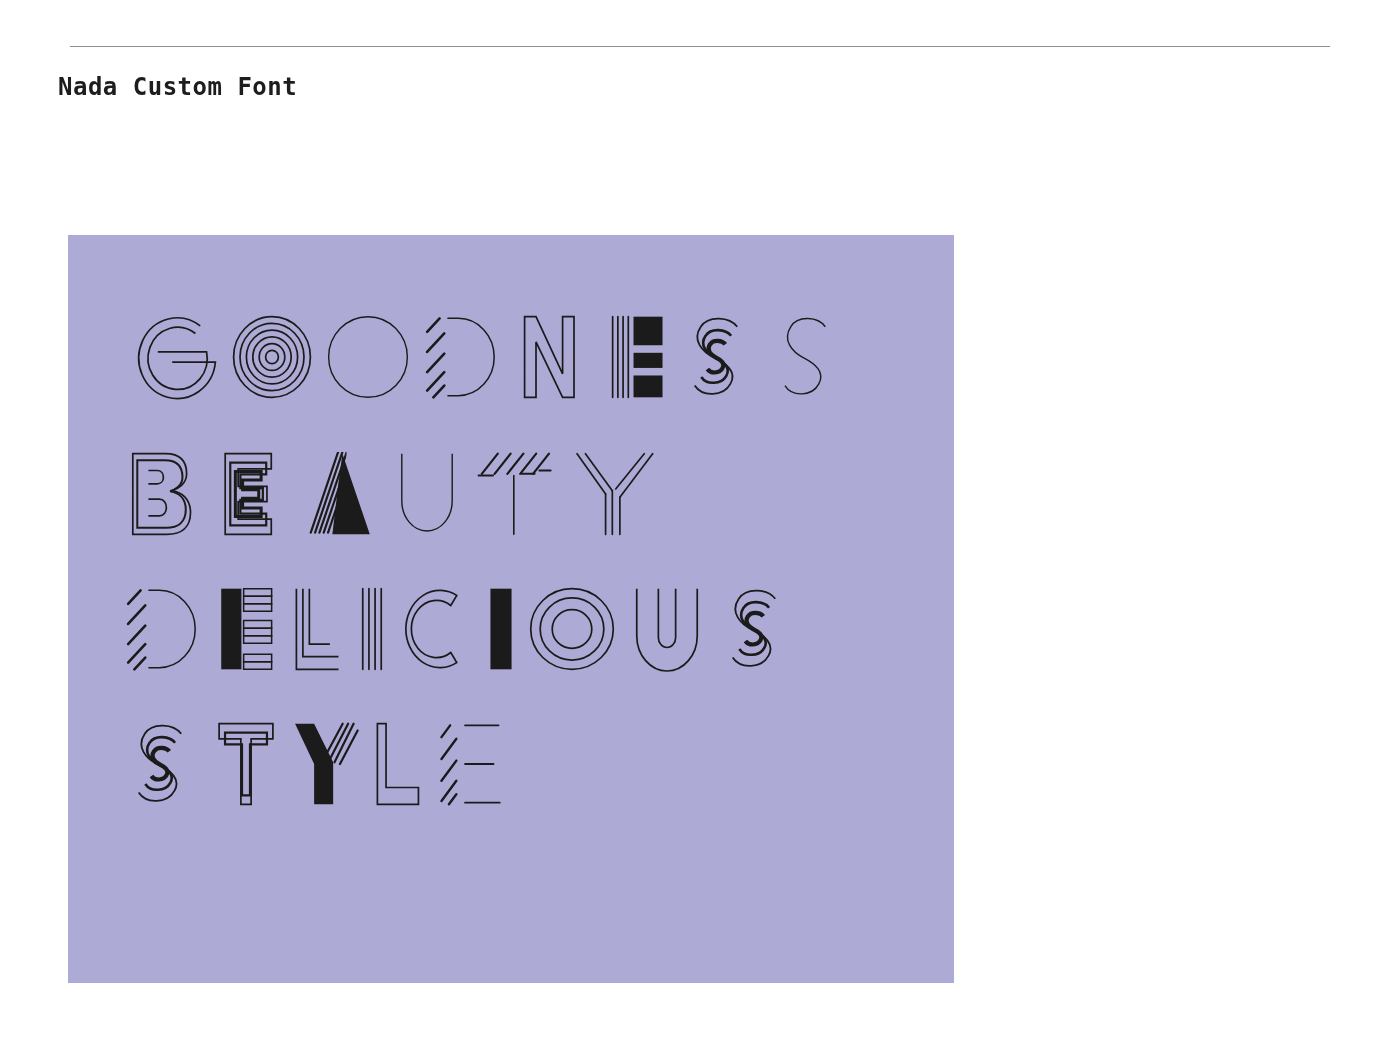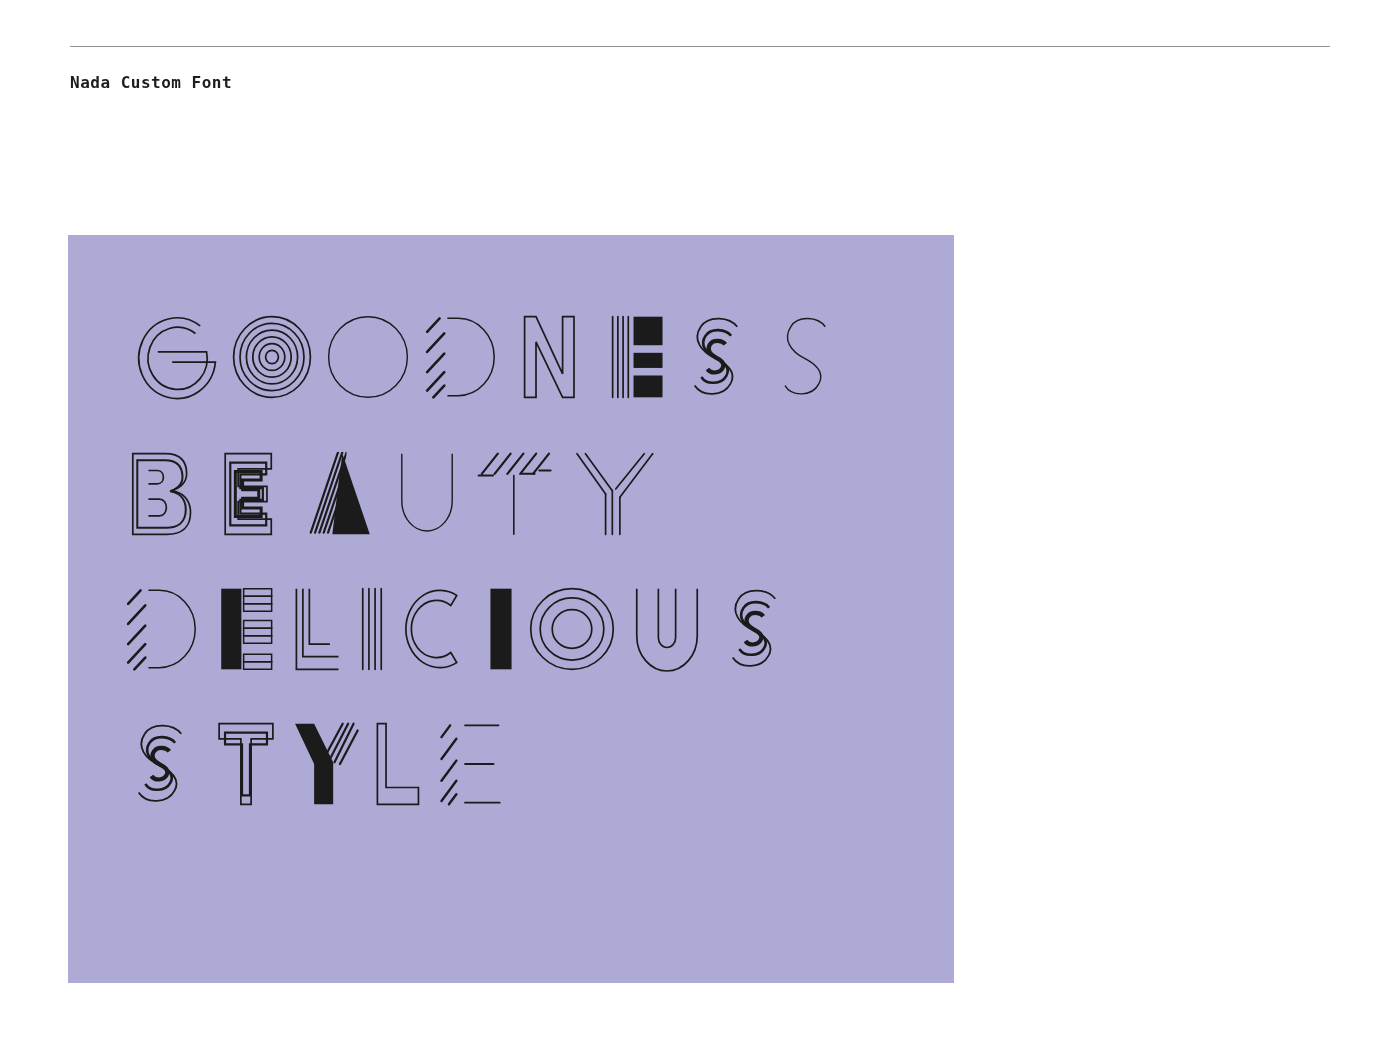--- a/index.html
+++ b/index.html
@@ -1,20 +1,20 @@
 <!DOCTYPE html>
 <html><head>
 <meta charset="utf-8">
 <style>
   html,body{margin:0;padding:0;background:#ffffff;}
   .page{position:relative;width:1400px;height:1054px;background:#ffffff;overflow:hidden;
         font-family:"DejaVu Sans Mono","Liberation Mono",monospace;}
   .top-divider{position:absolute;left:70px;top:46px;width:1260px;height:0;
         border:none;border-top:1px solid #8f8f8f;margin:0;}
-  .page-title{position:absolute;left:70px;top:73px;font-size:16px;font-weight:600;
+  .page-title{position:absolute;left:58px;top:73px;font-size:24px;font-weight:600;
         letter-spacing:0.5px;color:#1d1d1d;white-space:pre;}
   .artboard{position:absolute;left:68px;top:235px;width:886px;height:748px;}
   .word-row{position:relative;height:84px;font-size:0;white-space:nowrap;}
   .word-row svg{display:inline-block;vertical-align:top;overflow:visible;}
 </style>
 </head>
 <body>
 
 <div class="page">
   <hr class="top-divider" style="border-top-color: rgb(143, 143, 143);">

